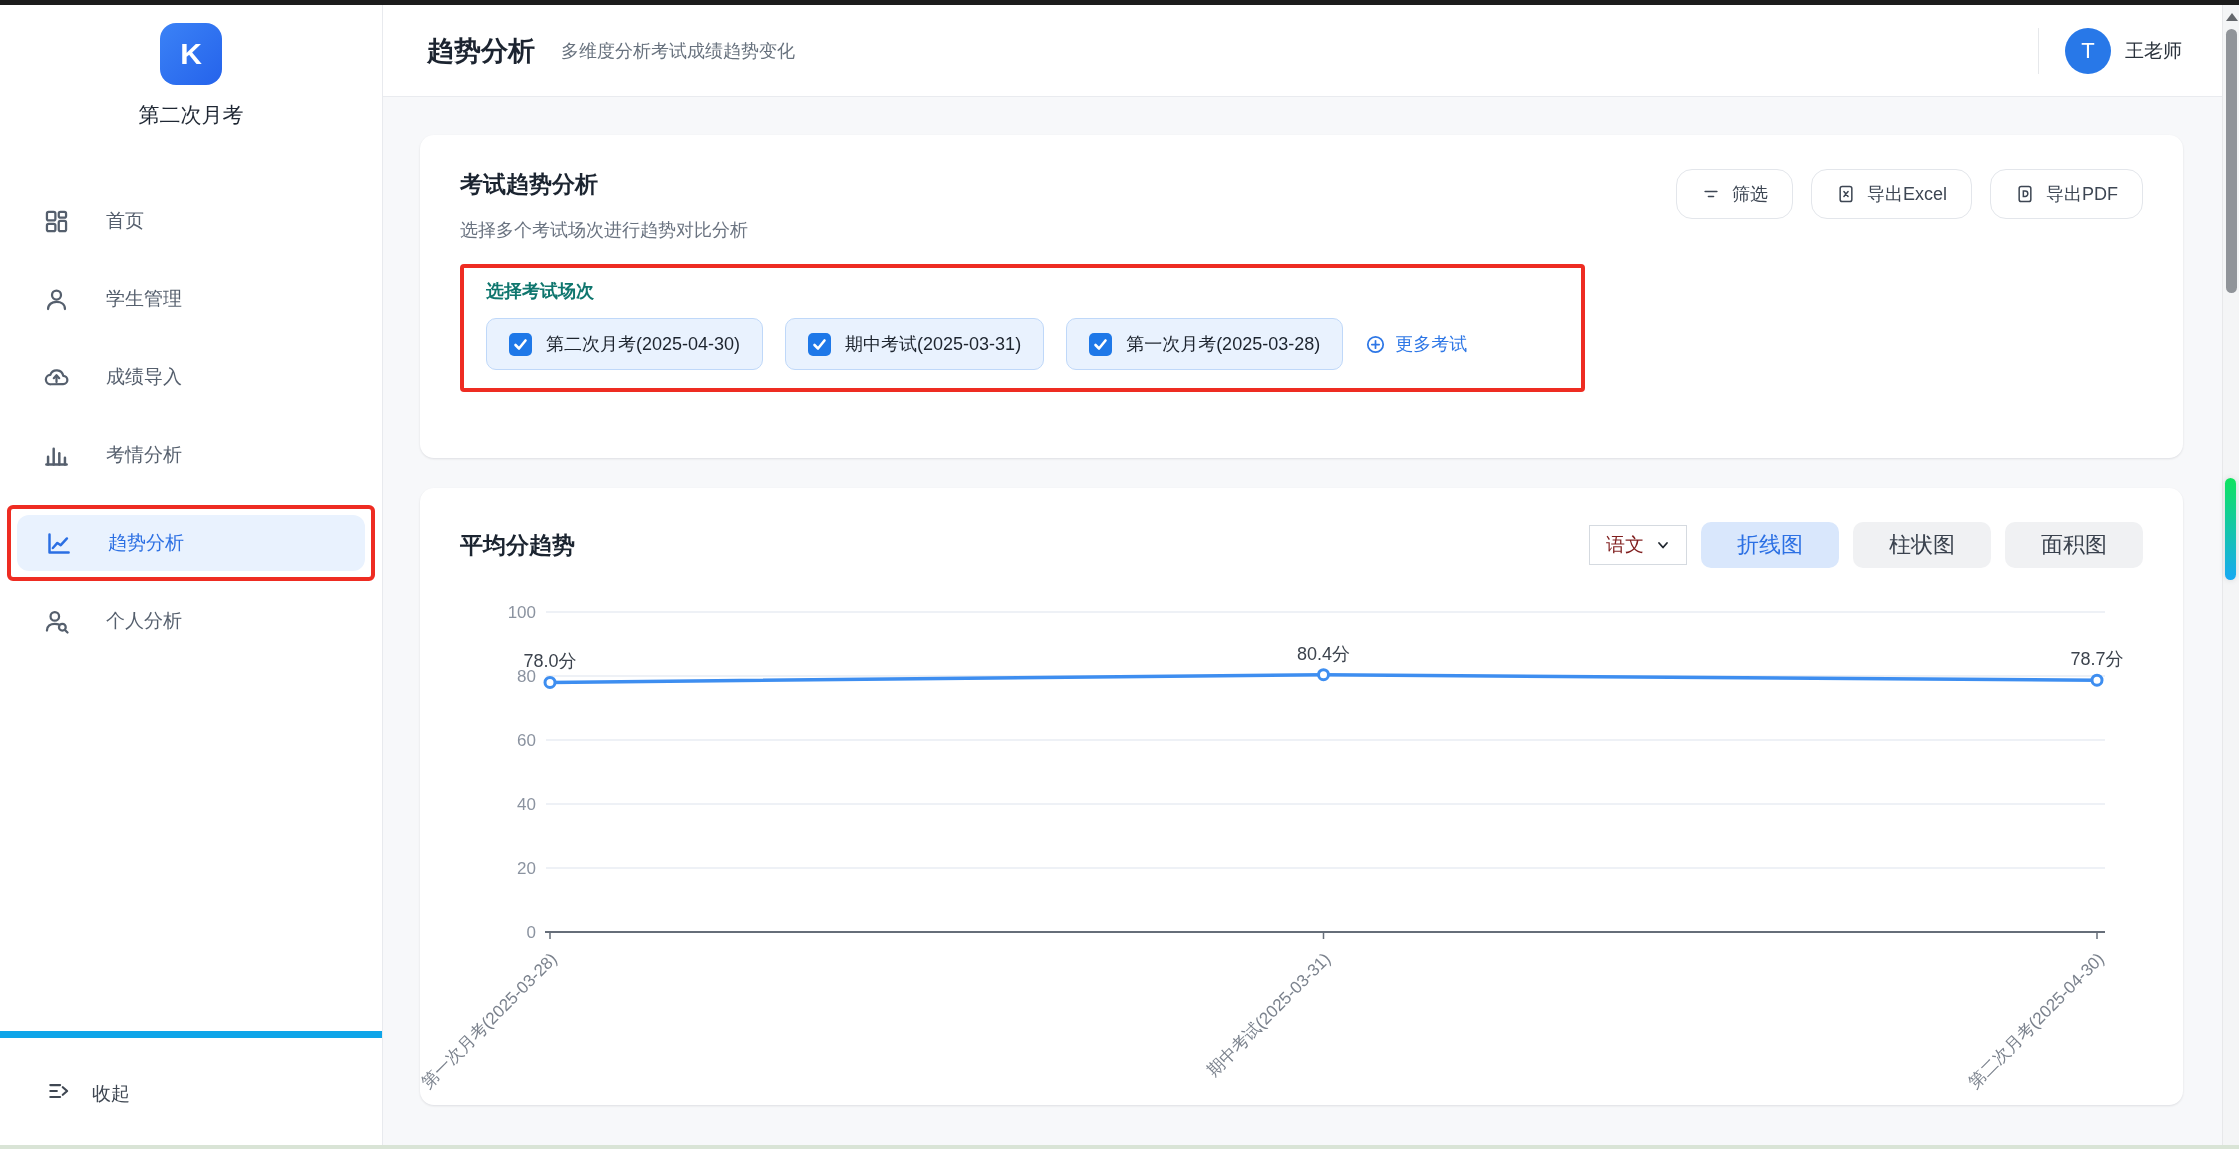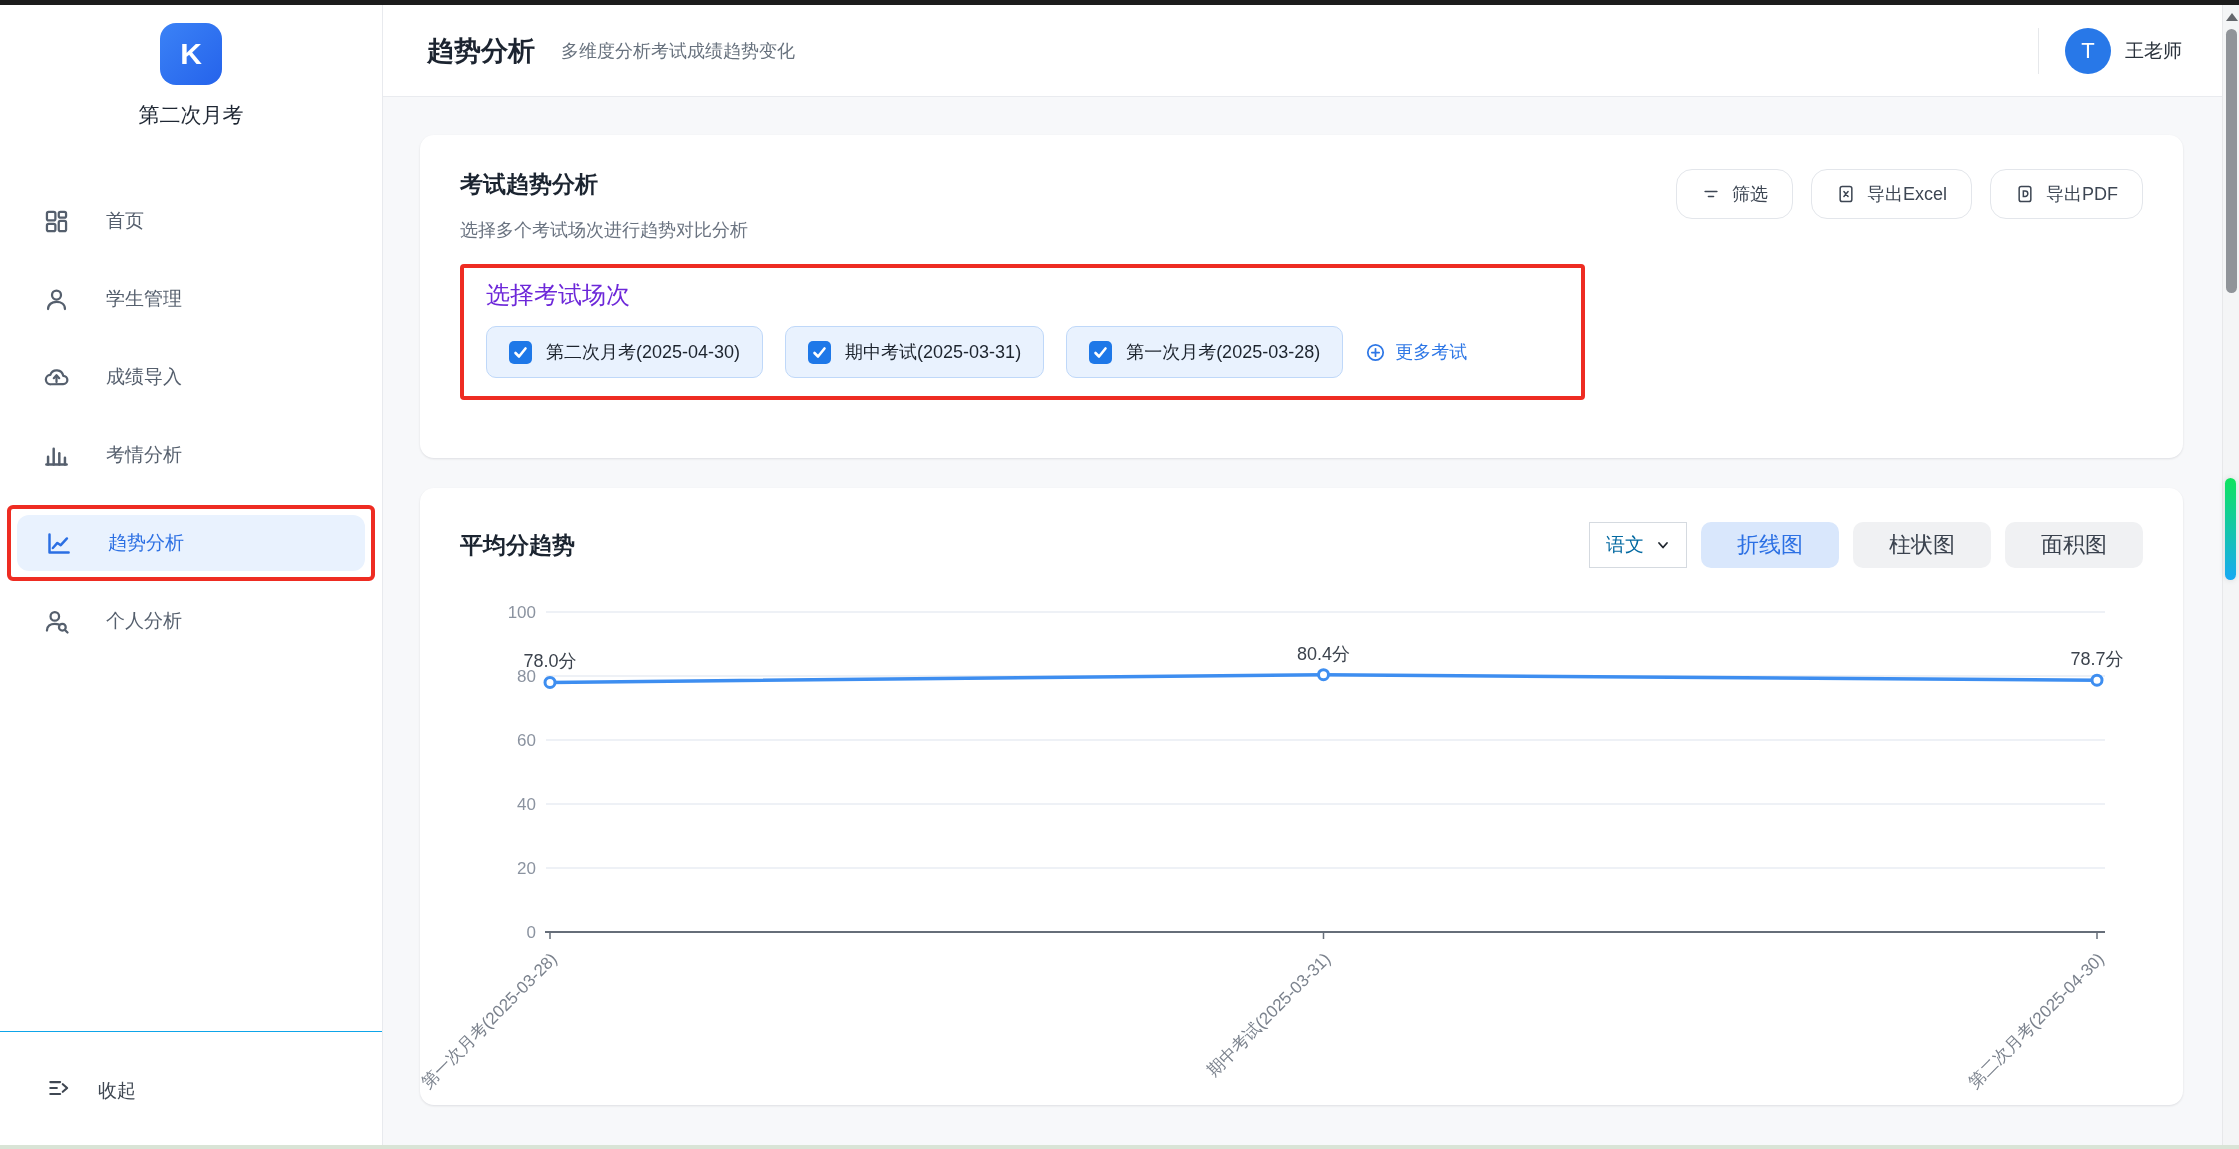--- a/index.html
+++ b/index.html
@@ -12,21 +12,21 @@
   
   .sidebar { position:absolute; top:5px; left:0; width:383px; height:1144px; background:#fff; border-right:1px solid #e8eaee; z-index:5; }
   .logo { width:62px; height:62px; margin:18px auto 0; background:linear-gradient(135deg,#3b82f6,#2563eb); border-radius:16px; color:#fff; font-size:30px; font-weight:bold; display:flex; align-items:center; justify-content:center; }
   .app-title { margin-top:16px; text-align:center; font-size:21px; color:#1f2733; font-weight:500; }
   .nav { margin-top:64px; }
   .nav-item { height:56px; margin:0 15px 22px; display:flex; align-items:center; padding-left:28px; gap:36px; color:#555f6d; font-size:19px; border-radius:12px; cursor:pointer; }
   .nav-item .ic { width:27px; height:27px; display:flex; align-items:center; justify-content:center; }
   .nav-item .ic svg { width:27px; height:27px; }
   .nav-item.active { background:#e9f2fe; color:#2b6fe3; margin:0; }
   .annotation-wrap { margin:0 7px 12px; border:4px solid #ee2c22; border-radius:6px; padding:6px; }
-  .sidebar-footer { position:absolute; bottom:0; left:0; right:0; height:118px; border-top:1px solid #0ea5e9; display:flex; align-items:center; padding-left:46px; gap:26px; color:#3f4752; font-size:19px; cursor:pointer; }
+  .sidebar-footer { position:absolute; bottom:0; left:0; right:0; height:118px; border-top:7px solid #0ea5e9; display:flex; align-items:center; padding-left:46px; gap:20px; color:#3f4752; font-size:19px; cursor:pointer; }
   .sidebar-footer .ic svg { width:26px; height:26px; }
 
   
   .main { position:absolute; top:5px; left:383px; width:1839px; height:1144px; display:flex; flex-direction:column; }
   .page-header { height:92px; background:#fff; border-bottom:1px solid #e9ebef; display:flex; align-items:center; padding:0 40px 0 44px; flex:0 0 auto; }
   .page-title { font-size:27px; font-weight:bold; color:#1c2430; }
   .page-subtitle { margin-left:26px; font-size:18px; color:#68727e; }
   .header-right { margin-left:auto; display:flex; align-items:center; }
   .header-divider { width:1px; height:46px; background:#e6e8eb; margin-right:26px; }
   .avatar { width:46px; height:46px; border-radius:50%; background:#2878e8; color:#fff; font-size:22px; display:flex; align-items:center; justify-content:center; cursor:pointer; }
@@ -36,32 +36,32 @@
   .card { background:#fff; border-radius:14px; box-shadow:0 1px 2px rgba(16,24,40,.05),0 1px 3px rgba(16,24,40,.06); }
   .trend-card { height:323px; padding:34px 40px; }
   .trend-card-top { display:flex; align-items:flex-start; }
   .card-title { font-size:23px; font-weight:bold; color:#1b2430; }
   .card-subtitle { margin-top:18px; font-size:18px; color:#6a7380; }
   .btn-row { margin-left:auto; display:flex; gap:18px; }
   .btn { display:flex; align-items:center; gap:11px; height:50px; padding:0 24px; background:#fff; border:1px solid #e3e6eb; border-radius:16px; font-size:18px; color:#3d4653; cursor:pointer; }
   .btn svg { width:20px; height:20px; }
 
   .annotation-box { width:1125px; margin-top:22px; border:4px solid #ee2c22; border-radius:4px; padding:11px 22px 18px; }
-  .select-label { font-size:24px; color:#6d28d9; }
+  .select-label { font-size:18px; color:#0f766e;font-weight:bold; }
   .pill-row { margin-top:15px; display:flex; align-items:center; gap:22px; }
   .exam-pill { display:flex; align-items:center; gap:14px; height:52px; padding:0 22px; background:#e9f2fe; border:1px solid #bfd8f9; border-radius:10px; font-size:18px; color:#1d242e; cursor:pointer; }
   .cb { width:23px; height:23px; background:#1e78e8; border-radius:5px; display:flex; align-items:center; justify-content:center; flex:0 0 auto; }
   .cb svg { width:15px; height:15px; }
   .more-link { display:flex; align-items:center; gap:9px; color:#2e77e6; font-size:18px; cursor:pointer; }
   .more-link svg { width:21px; height:21px; }
 
   .chart-card { margin-top:30px; height:617px; padding:34px 40px; overflow:hidden; }
   .chart-card-top { display:flex; align-items:center;gap:12px; }
   .chart-controls { margin-left:auto; display:flex; align-items:center; gap:14px; }
-  .subject-select { display:flex; align-items:center; gap:12px; height:46px; padding:0 16px; border:1px solid #d5dae0; border-radius:0; background:#fff; font-size:19px; color:#0369a1; cursor:pointer; }
+  .subject-select { display:flex; align-items:center; gap:12px; height:40px; padding:0 16px; border:1px solid #d5dae0; border-radius:0; background:#fff; font-size:19px; color:#7f1d1d; cursor:pointer; }
   .subject-select svg { width:14px; height:14px; }
   .chip { height:46px; padding:0 36px; border:none; border-radius:10px; background:#f0f1f3; color:#3a424e; font-size:22px; display:flex; align-items:center; cursor:pointer; font-family:inherit; }
   .chip.active { background:#d9e7fc; color:#2c70e4; }
   .chart-wrap { margin-top:14px; height:486px; position:relative; }
   .chart-wrap svg { overflow:visible; }
 
   
   .scrollbar { position:absolute; top:5px; right:0; width:17px; height:1144px; background:#f4f5f6; border-left:1px solid #e7e8ea; z-index:40; }
   .scroll-up-arrow { position:absolute; top:8px; left:3px; width:0; height:0; border-left:6px solid transparent; border-right:6px solid transparent; border-bottom:8px solid #64676c; cursor:pointer; }
   .scroll-thumb { position:absolute; top:24px; left:3px; width:11px; height:264px; background:#909499; border-radius:6px; cursor:pointer; }

